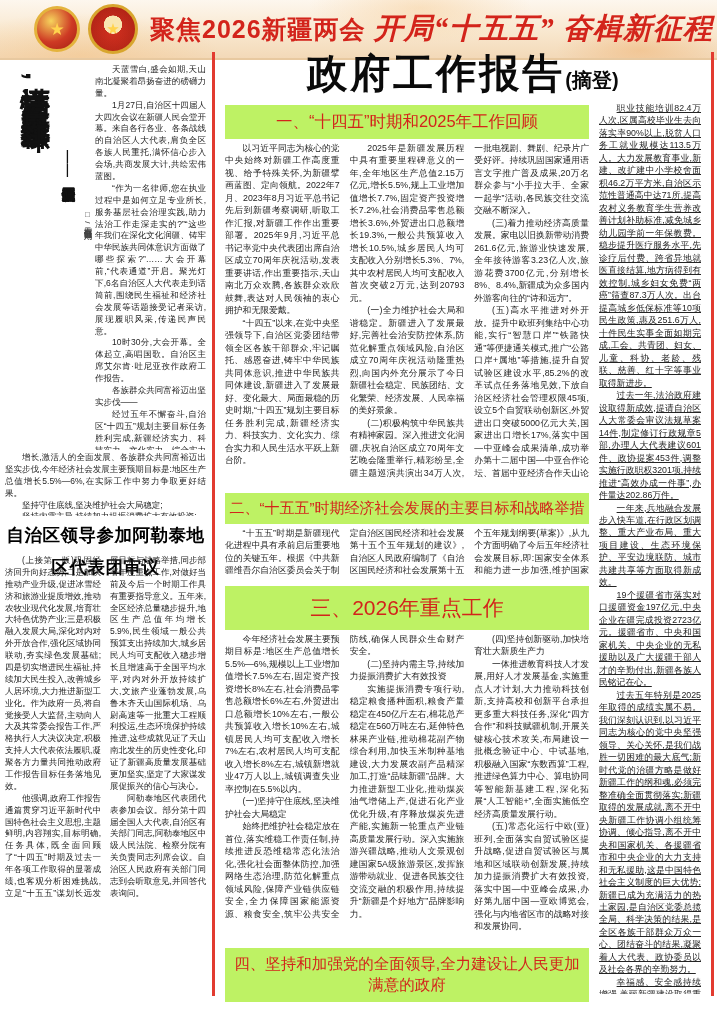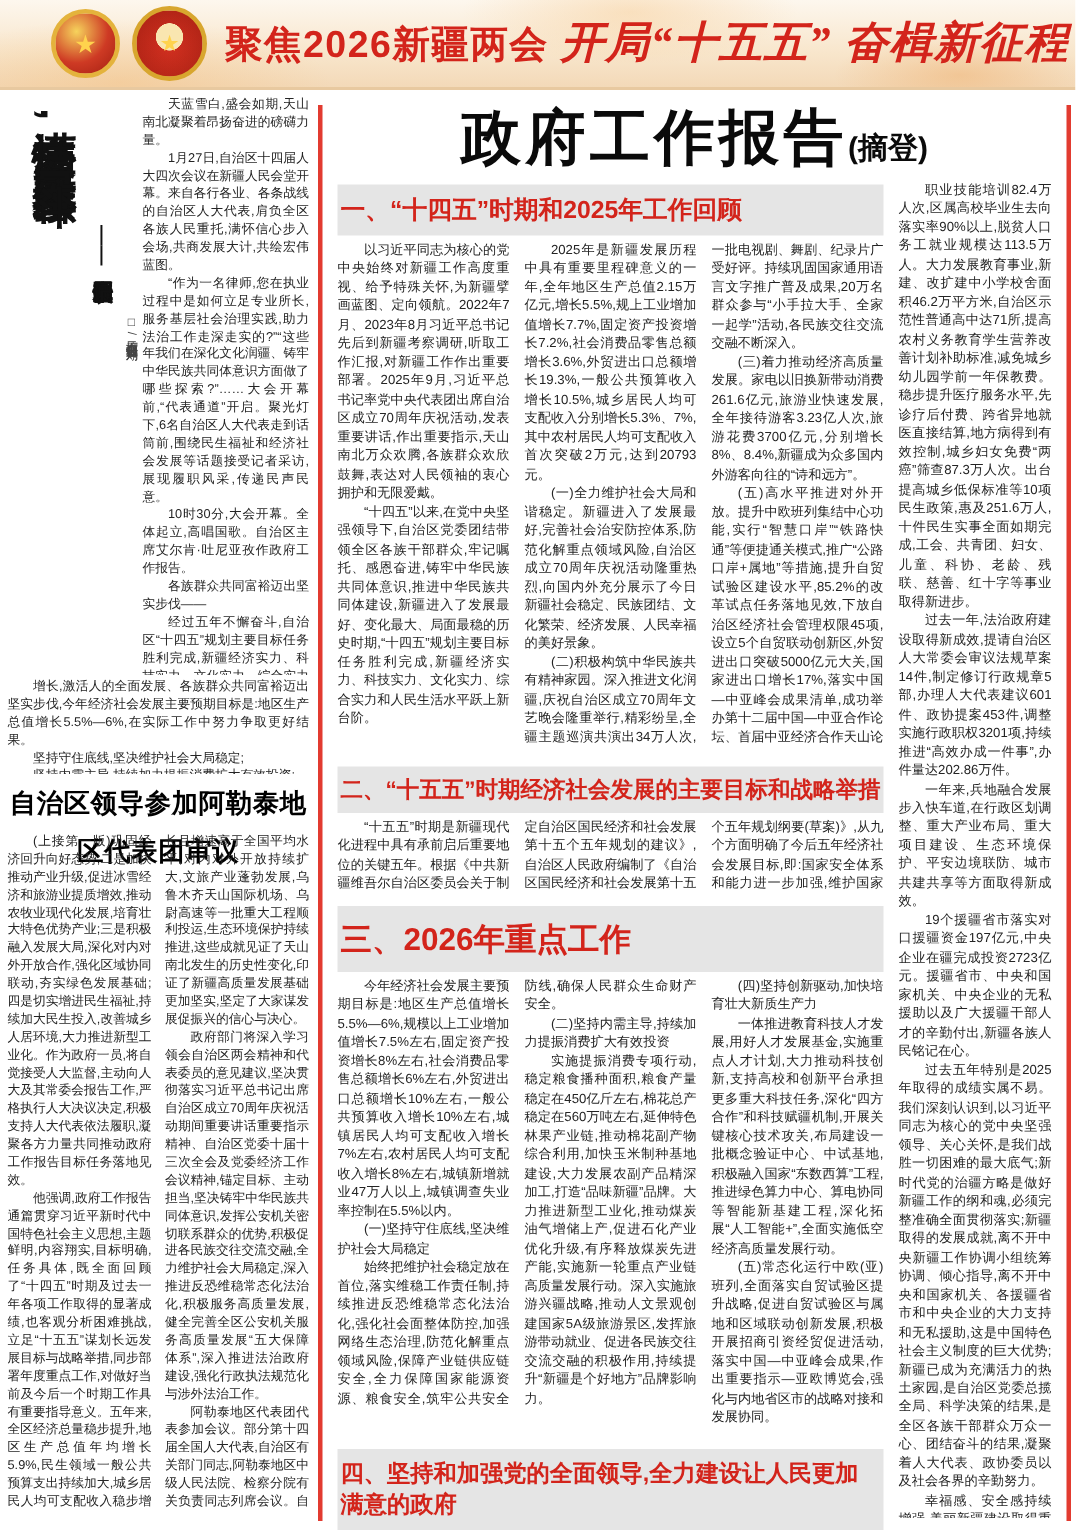--- a/index.html
+++ b/index.html
@@ -44,40 +44,40 @@
   .vsub{writing-mode:vertical-rl;font-size:13.5px;font-weight:700;width:26px;padding-top:86px;color:#111;}
   .vby{writing-mode:vertical-rl;font-size:8px;width:15px;padding-top:146px;color:#444;}
   .a1body{flex:1;overflow:hidden;padding-left:3px;}
   #a1tail{position:absolute;left:5px;top:452px;width:201px;height:64px;overflow:hidden;}
   
   #a2head{position:absolute;left:5px;top:519px;width:201px;height:32px;
     font-size:17.5px;font-weight:900;text-align:center;line-height:32px;color:#000;letter-spacing:.5px;font-family:Liberation Serif, serif;}
   #a2body{position:absolute;left:5px;top:555px;width:201px;height:462px;
     column-count:2;column-gap:9px;overflow:hidden;}
   
-  #report{position:absolute;left:212px;top:62px;width:502px;height:956px;}
+  #report{position:absolute;left:212px;top:44px;width:502px;height:956px;}
   .rule{position:absolute;top:8px;bottom:4px;width:3px;background:#e23b30;}
   .rule-l{left:0;} .rule-r{right:0;}
   .rtitle{position:absolute;left:0;top:2px;width:100%;text-align:center;}
   .rtitle .main{font-size:40px;font-weight:900;color:#0a0a0a;letter-spacing:3px;font-family:"Liberation Serif",serif;}
   .rtitle .suffix{font-size:20px;font-weight:900;color:#0a0a0a;}
   .rbody{position:absolute;left:13px;right:13px;top:58px;bottom:6px;display:flex;gap:10px;}
   .r3{width:364px;flex:0 0 auto;display:flex;flex-direction:column;}
-  .band{background:#e5e5e5;color:#d3241b;font-weight:700;
+  .band{background:#bef264;color:#d3241b;font-weight:400;text-align:center;
     padding:6px 2px;margin:3px 0;flex:0 0 auto;}
   .band1{font-size:16.5px;}
   .band2{font-size:15px;}
   .band3{font-size:21px;padding:8px 2px;}
   .band4{font-size:15.5px;}
   .cols3{column-count:3;column-gap:10px;overflow:hidden;}
   .t1{height:348px;flex:0 0 auto;}
   .t2{height:56px;flex:0 0 auto;}
   .t3{height:312px;flex:0 0 auto;}
   .t4{flex:1 1 auto;}
-  .rcol{flex:1 1 auto;overflow:hidden;}
+  .rcol{flex:1 1 auto;overflow:hidden;text-decoration:underline;}
   .rtext{font-size:8.8px;line-height:1.42;text-align:justify;color:#242424;}
 </style>
 </head>
 <body>
 
 <div class="banner">
   <div class="banner-inner">
     <div class="emblem emblem-nat">
       <span>★</span>
     </div>
@@ -115,21 +115,20 @@
       <p class="para">坚持守住底线,坚决维护社会大局稳定;</p>
       <p class="para">坚持内需主导,持续加力提振消费扩大有效投资;</p>
     </div>
 
 </div>
 
 <div id="a2head">自治区领导参加阿勒泰地区代表团审议</div>
 <div id="a2body" class="smalltext">
     <p class="para">(上接第一版)巩固经济回升向好态势;二是加快推动产业升级,促进冰雪经济和旅游业提质增效,推动农牧业现代化发展,培育壮大特色优势产业;三是积极融入发展大局,深化对内对外开放合作,强化区域协同联动,夯实绿色发展基础;四是切实增进民生福祉,持续加大民生投入,改善城乡人居环境,大力推进新型工业化。作为政府一员,将自觉接受人大监督,主动向人大及其常委会报告工作,严格执行人大决议决定,积极支持人大代表依法履职,凝聚各方力量共同推动政府工作报告目标任务落地见效。</p>
     <p class="para">他强调,政府工作报告通篇贯穿习近平新时代中国特色社会主义思想,主题鲜明,内容翔实,目标明确,任务具体,既全面回顾了“十四五”时期及过去一年各项工作取得的显著成绩,也客观分析困难挑战,立足“十五五”谋划长远发展目标与战略举措,同步部署年度重点工作,对做好当前及今后一个时期工作具有重要指导意义。五年来,全区经济总量稳步提升,地区生产总值年均增长5.9%,民生领域一般公共预算支出持续加大,城乡居民人均可支配收入稳步增长且增速高于全国平均水平,对内对外开放持续扩大,文旅产业蓬勃发展,乌鲁木齐天山国际机场、乌尉高速等一批重大工程顺利投运,生态环境保护持续推进,这些成就见证了天山南北发生的历史性变化,印证了新疆高质量发展基础更加坚实,坚定了大家谋发展促振兴的信心与决心。</p>
-    <p class="para">政府部门将深入学习领会自治区两会精神和代表委员的意见建议,坚决贯彻落实习近平总书记出席自治区成立70周年庆祝活动期间重要讲话重要指示精神、自治区党委十届十三次全会及党委经济工作会议精神,锚定目标、主动担当,坚决铸牢中华民族共同体意识,发挥公安机关密切联系群众的优势,积极促进各民族交往交流交融,全力维护社会大局稳定,深入推进反恐维稳常态化法治化,积极服务高质量发展,健全完善全区公安机关服务高质量发展“五大保障体系”,深入推进法治政府建设,强化行政执法规范化与涉外法治工作。</p>
     <p class="para">阿勒泰地区代表团代表参加会议。部分第十四届全国人大代表,自治区有关部门同志,阿勒泰地区中级人民法院、检察分院有关负责同志列席会议。自治区人民政府有关部门同志到会听取意见,并回答代表询问。</p>
   </div>
 
 <div id="report">
   <div class="rule rule-l"></div>
   <div class="rule rule-r"></div>
 
   <div class="rtitle">
     <span class="main">政府工作报告</span><span class="suffix">(摘登)</span>
   </div>
@@ -154,21 +153,21 @@
 
       <div class="band band3">三、2026年重点工作</div>
       <div class="t3 cols3 rtext">
           <p class="para">今年经济社会发展主要预期目标是:地区生产总值增长5.5%—6%,规模以上工业增加值增长7.5%左右,固定资产投资增长8%左右,社会消费品零售总额增长6%左右,外贸进出口总额增长10%左右,一般公共预算收入增长10%左右,城镇居民人均可支配收入增长7%左右,农村居民人均可支配收入增长8%左右,城镇新增就业47万人以上,城镇调查失业率控制在5.5%以内。</p>
           <p class="para">(一)坚持守住底线,坚决维护社会大局稳定</p>
           <p class="para">始终把维护社会稳定放在首位,落实维稳工作责任制,持续推进反恐维稳常态化法治化,强化社会面整体防控,加强网络生态治理,防范化解重点领域风险,保障产业链供应链安全,全力保障国家能源资源、粮食安全,筑牢公共安全防线,确保人民群众生命财产安全。</p>
           <p class="para">(二)坚持内需主导,持续加力提振消费扩大有效投资</p>
           <p class="para">实施提振消费专项行动,稳定粮食播种面积,粮食产量稳定在450亿斤左右,棉花总产稳定在560万吨左右,延伸特色林果产业链,推动棉花副产物综合利用,加快玉米制种基地建设,大力发展农副产品精深加工,打造“品味新疆”品牌。大力推进新型工业化,推动煤炭油气增储上产,促进石化产业优化升级,有序释放煤炭先进产能,实施新一轮重点产业链高质量发展行动。深入实施旅游兴疆战略,推动人文景观创建国家5A级旅游景区,发挥旅游带动就业、促进各民族交往交流交融的积极作用,持续提升“新疆是个好地方”品牌影响力。</p>
           <p class="para">(四)坚持创新驱动,加快培育壮大新质生产力</p>
           <p class="para">一体推进教育科技人才发展,用好人才发展基金,实施重点人才计划,大力推动科技创新,支持高校和创新平台承担更多重大科技任务,深化“四方合作”和科技赋疆机制,开展关键核心技术攻关,布局建设一批概念验证中心、中试基地,积极融入国家“东数西算”工程,推进绿色算力中心、算电协同等智能新基建工程,深化拓展“人工智能+”,全面实施低空经济高质量发展行动。</p>
-          <p class="para">(五)常态化运行中欧(亚)班列,全面落实自贸试验区提升战略,促进自贸试验区与属地和区域联动创新发展,积极开展招商引资经贸促进活动,落实中国—中亚峰会成果,作出重要指示—亚欧博览会,强化与内地省区市的战略对接和发展协同。</p>
+          <p class="para">(五)常态化运行中欧(亚)班列,全面落实自贸试验区提升战略,促进自贸试验区与属地和区域联动创新发展,持续加力提振消费扩大有效投资,落实中国—中亚峰会成果,办好第九届中国—亚欧博览会,强化与内地省区市的战略对接和发展协同。</p>
         </div>
 
       <div class="band band4">四、坚持和加强党的全面领导,全力建设让人民更加满意的政府</div>
       <div class="t4 cols3 rtext"></div>
     </div>
 
     <div class="rcol rtext">
         <p class="para">职业技能培训82.4万人次,区属高校毕业生去向落实率90%以上,脱贫人口务工就业规模达113.5万人。大力发展教育事业,新建、改扩建中小学校舍面积46.2万平方米,自治区示范性普通高中达71所,提高农村义务教育学生营养改善计划补助标准,减免城乡幼儿园学前一年保教费。稳步提升医疗服务水平,先诊疗后付费、跨省异地就医直接结算,地方病得到有效控制,城乡妇女免费“两癌”筛查87.3万人次。出台提高城乡低保标准等10项民生政策,惠及251.6万人,十件民生实事全面如期完成,工会、共青团、妇女、儿童、科协、老龄、残联、慈善、红十字等事业取得新进步。</p>
         <p class="para">过去一年,法治政府建设取得新成效,提请自治区人大常委会审议法规草案14件,制定修订行政规章5部,办理人大代表建议601件、政协提案453件,调整实施行政职权3201项,持续推进“高效办成一件事”,办件量达202.86万件。</p>
         <p class="para">一年来,兵地融合发展步入快车道,在行政区划调整、重大产业布局、重大项目建设、生态环境保护、平安边境联防、城市共建共享等方面取得新成效。</p>

